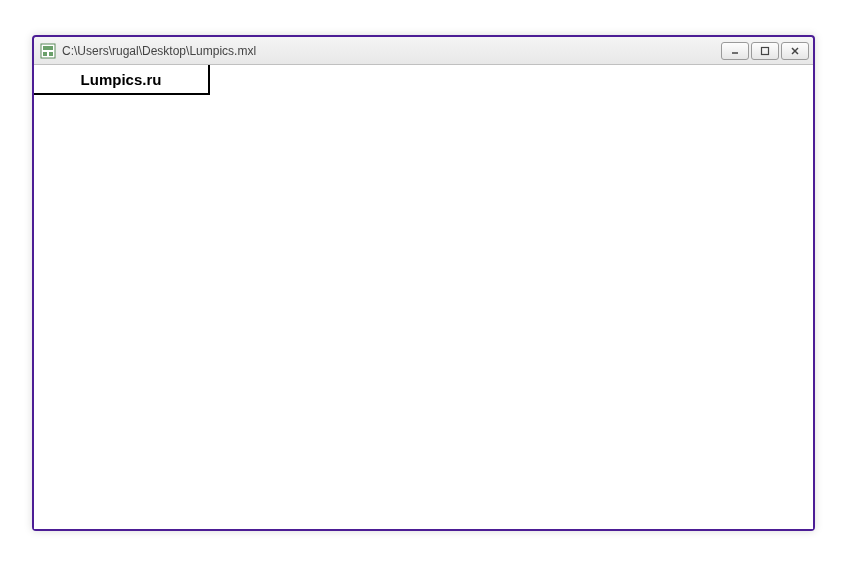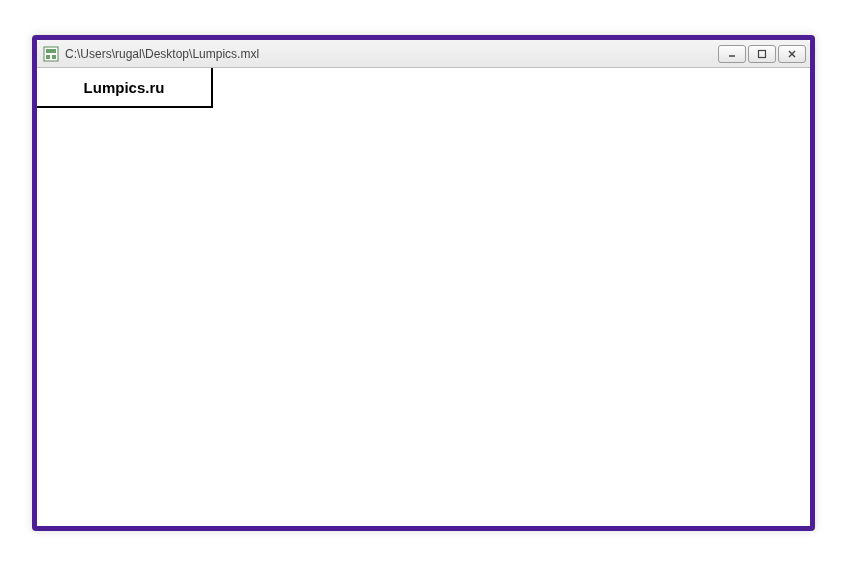--- a/index.html
+++ b/index.html
@@ -14,21 +14,21 @@
       height: 563px;
       position: relative;
     }
     .window {
       position: absolute;
       left: 32px;
       top: 35px;
       width: 783px;
       height: 496px;
       background: #ffffff;
-      border: 5px solid #4c1d95;
+      border: 2px solid #4c1d95;
       border-radius: 4px;
       box-shadow: 0 0 8px rgba(0,0,0,0.15);
       display: flex;
       flex-direction: column;
     }
     .titlebar {
       height: 28px;
       background: linear-gradient(to bottom, #f4f4f4, #e8e8e8);
       border-bottom: 1px solid #c0c0c0;
       display: flex;
@@ -78,21 +78,21 @@
       flex: 1;
       background: #ffffff;
       position: relative;
       overflow: hidden;
     }
     .cell {
       position: absolute;
       left: 0px;
       top: 0px;
       width: 176px;
-      height: 40px;
+      height: 30px;
       border: 2px solid #000000;
       border-left: none;
       border-top: none;
       display: flex;
       align-items: center;
       justify-content: center;
       background: #ffffff;
     }
     .cell-text {
       font-family: Arial, sans-serif;

